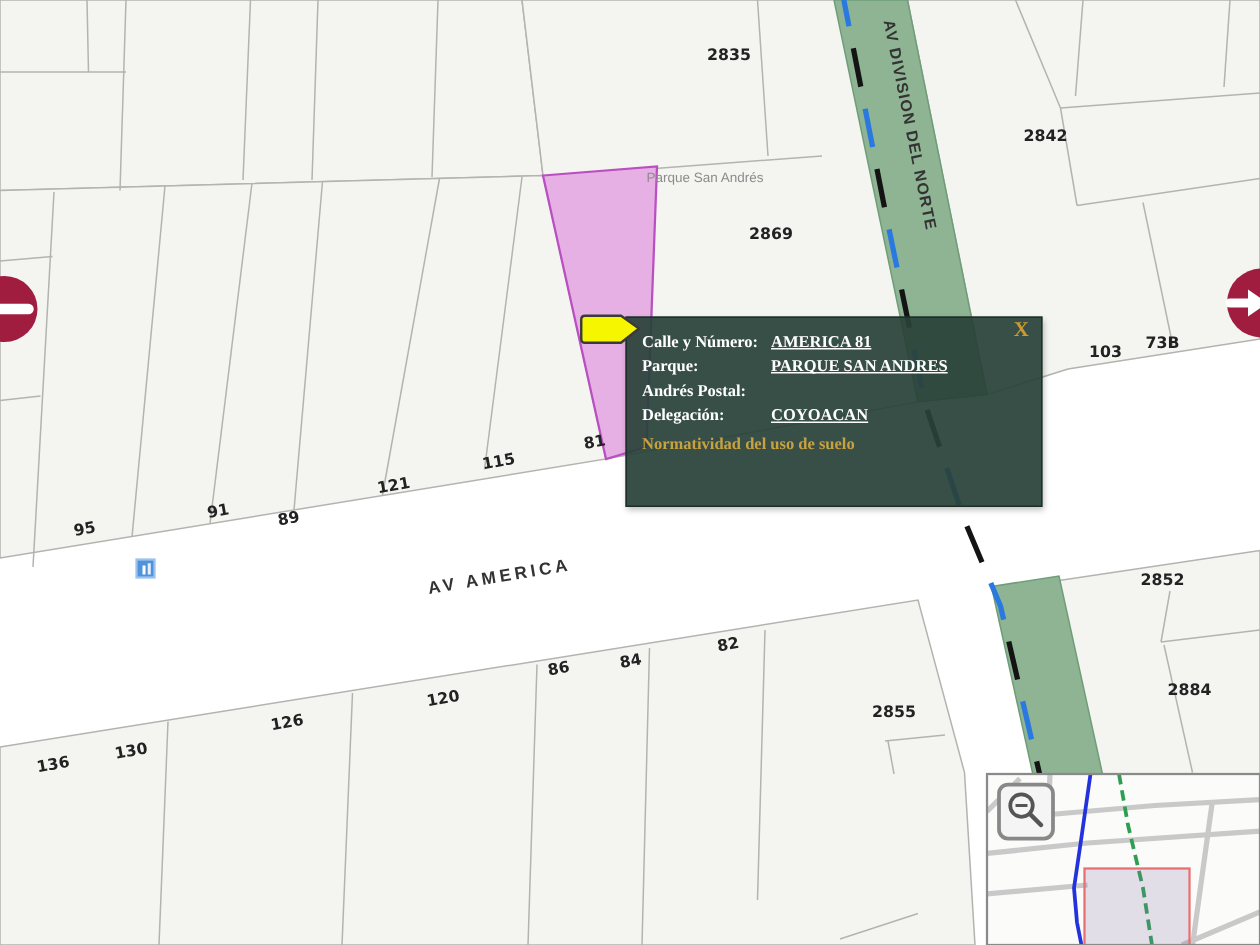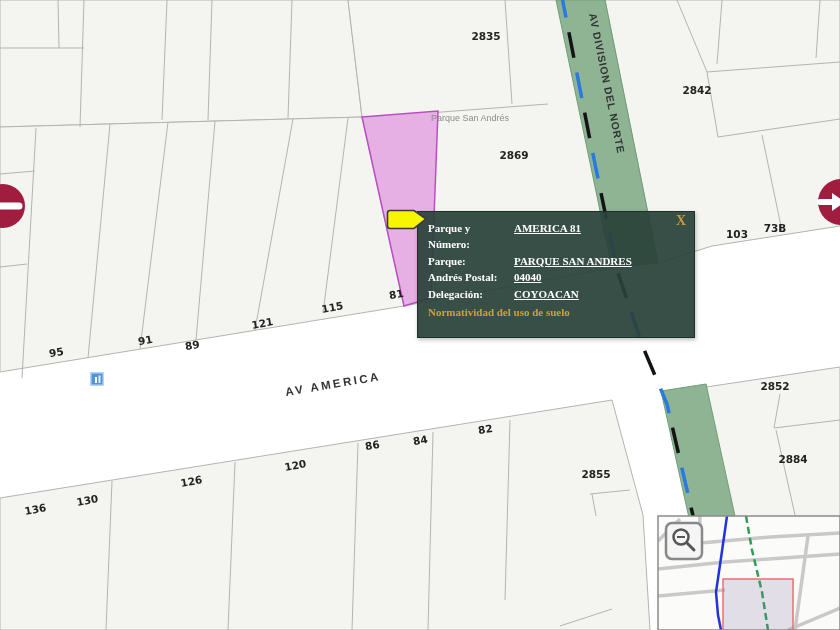--- a/index.html
+++ b/index.html
@@ -169,30 +169,29 @@
         <line x1="687" y1="543" x2="694" y2="550" stroke="#555555" stroke-width="3" stroke-linecap="round"></line>
         <line x1="677" y1="537" x2="685" y2="537" stroke="#555555" stroke-width="2"></line>
       </g>
     </g>
   </g>
 </svg>
 
 <div id="popup">
   <span class="close-x">X</span>
   <div class="row">
-    <span class="lbl">Parque y Número:</span>
+    <span class="lbl">Calle y Número:</span>
     <span class="val">AMERICA 81</span>
   </div>
   <div class="row">
     <span class="lbl">Parque:</span>
     <span class="val">PARQUE SAN ANDRES</span>
   </div>
   <div class="row">
     <span class="lbl">Andrés Postal:</span>
-    <span class="val">04040</span>
   </div>
   <div class="row">
     <span class="lbl">Delegación:</span>
     <span class="val">COYOACAN</span>
   </div>
   <span class="norm-link">Normatividad del uso de suelo</span>
 </div>
 
 <svg id="sel-tag" width="44" height="23" viewBox="0 0 44 23">
   <path d="M 4 2.5 L 28 2.5 L 40 11 L 28 20.5 L 4 20.5 Q 1.5 20.5 1.5 18 L 1.5 5 Q 1.5 2.5 4 2.5 Z" fill="#f6f600" stroke="#3a3a3a" stroke-width="1.6"></path>

